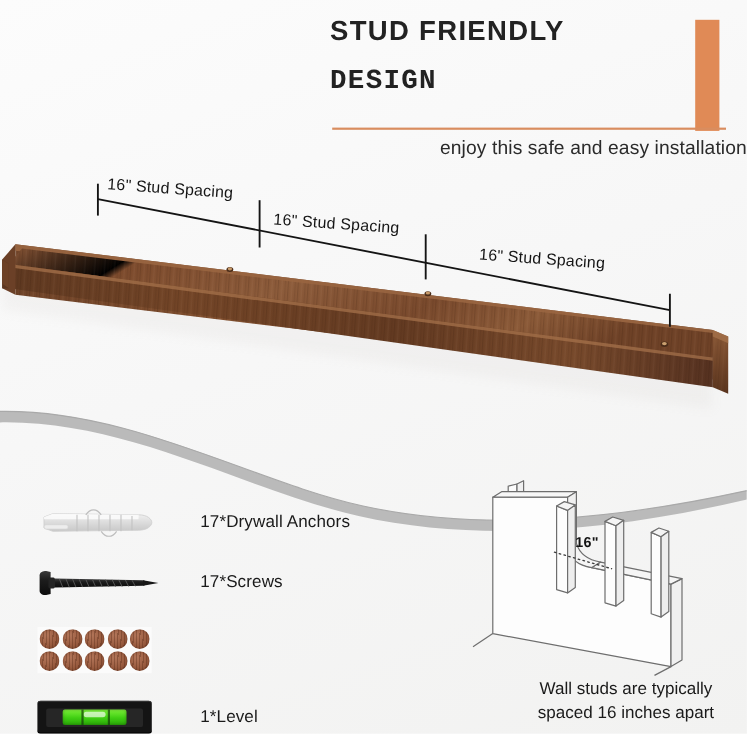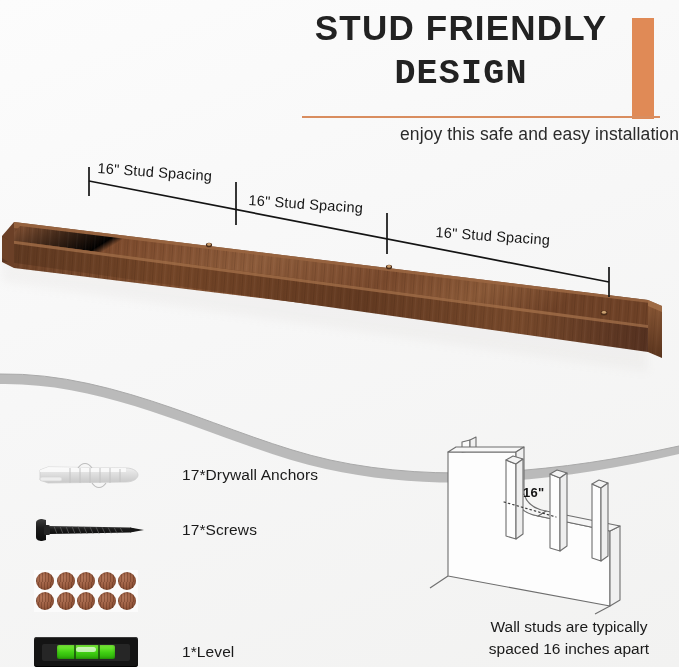--- a/index.html
+++ b/index.html
@@ -10,21 +10,21 @@
     overflow:hidden;
     position:relative;
   }
   #stage{position:absolute;inset:0;width:679px;height:667px;overflow:hidden;
     background:linear-gradient(160deg,#fcfcfc 0%,#f7f7f7 45%,#f2f2f1 100%);}
 
   
   .hdr{position:absolute;left:300px;top:8px;width:368px;}
   .hdr-line1,.hdr-line2{
     font-weight:bold;letter-spacing:1.2px;color:#222;
-    font-size:35px;line-height:40px;text-align:center;
+    font-size:25px;line-height:40px;text-align:left;
     padding-right:46px;white-space:nowrap;
   }
   .hdr-line2{margin-top:6px;font-family:Liberation Mono, monospace;}
   .accent-bar{position:absolute;right:14px;top:10px;width:22px;height:101px;
     background:#e08a56;}
   .hdr-rule{position:absolute;left:302px;top:116px;width:358px;height:1.5px;
     background:#d98d5f;}
   .subtitle{position:absolute;left:317px;top:124px;width:362px;
     text-align:right;font-size:17.5px;color:#2b2b2b;white-space:nowrap;
     letter-spacing:.1px;padding-right:2px;}

